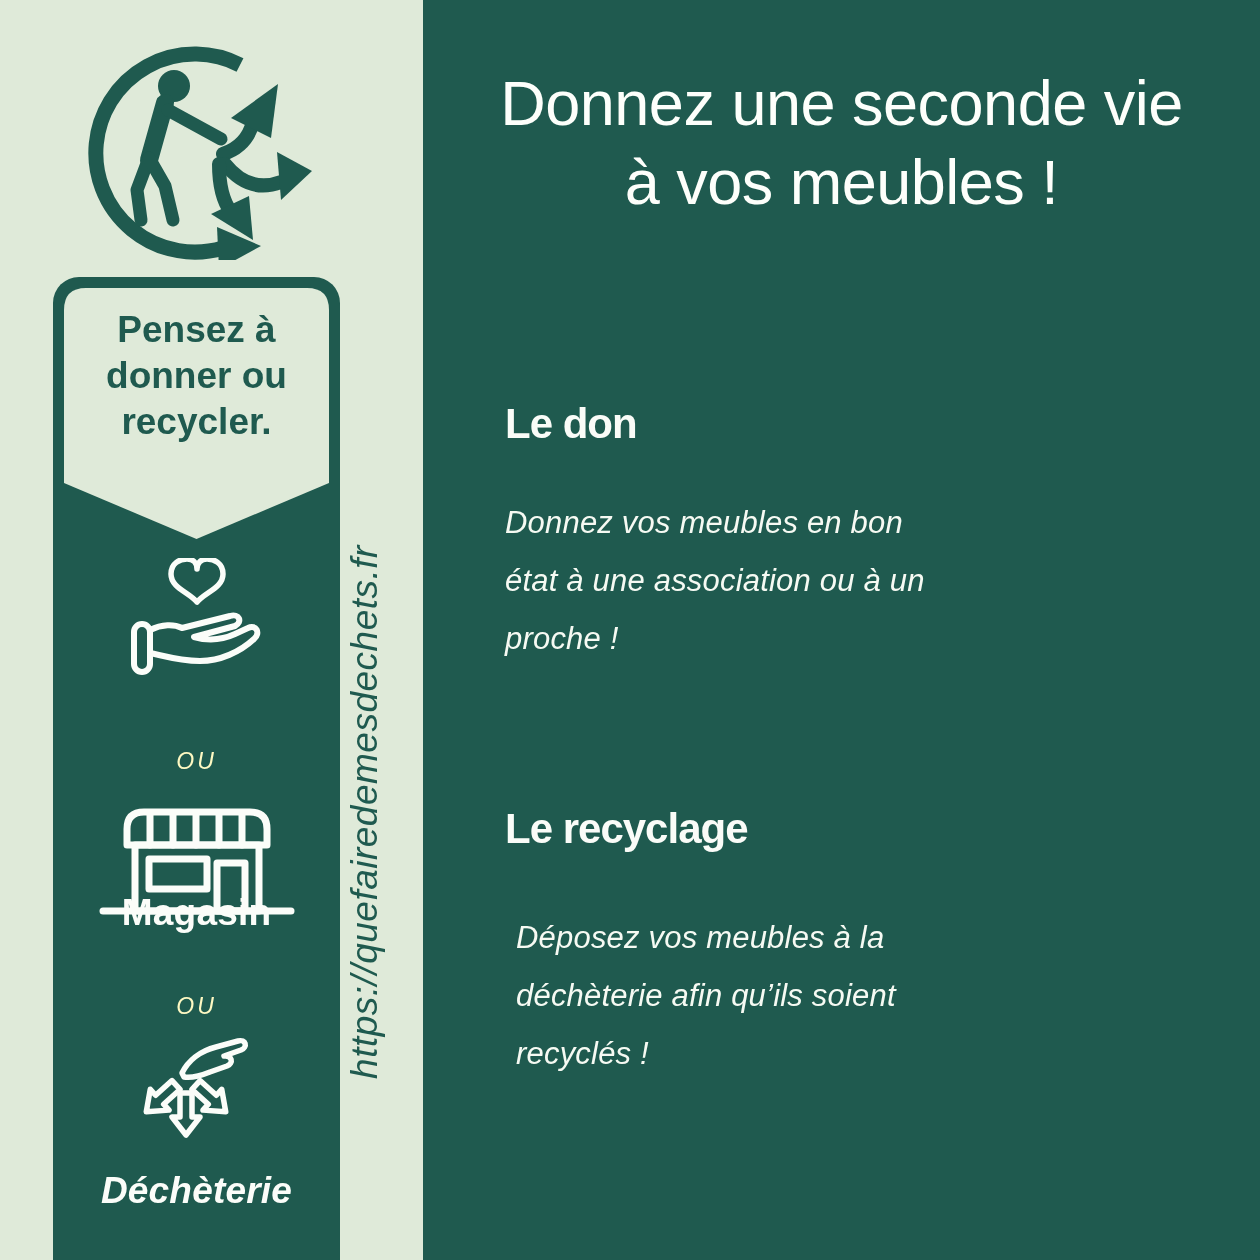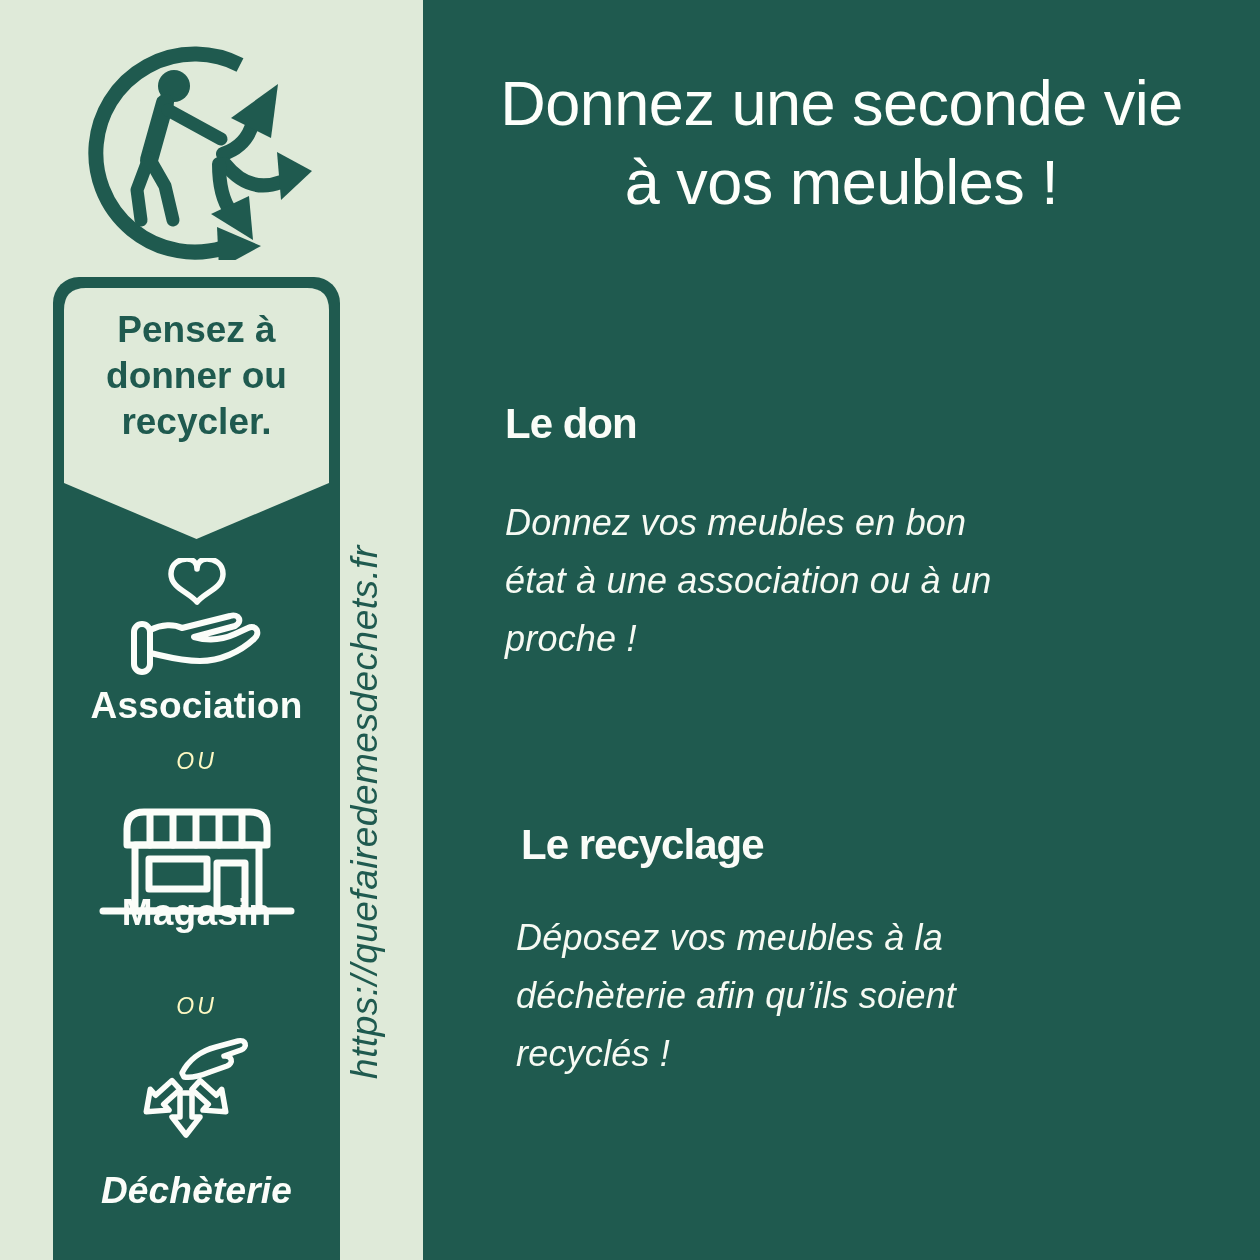--- a/index.html
+++ b/index.html
@@ -14,21 +14,21 @@
     position:absolute;left:423px;top:64px;width:837px;text-align:center;
     color:#FDFFFB;font-weight:400;font-size:63px;line-height:79px;letter-spacing:-0.5px;
   }
   .section-heading{
     position:absolute;left:505px;color:#FAFCF8;font-weight:700;font-size:42px;letter-spacing:-1px;
   }
   .heading-don{top:400px;}
   .heading-recyclage{top:805px;}
   .para{
     position:absolute;left:505px;width:700px;color:#F6FAF3;font-style:italic;
-    font-size:36px;line-height:58px;letter-spacing:0.2px;
+    font-size:31px;line-height:58px;letter-spacing:0.2px;
   }
   .para-don{top:494px;}
   .para-recyclage{top:898px;}
   
   .triman{position:absolute;left:85px;top:40px;width:230px;height:220px;}
   .banner{
     position:absolute;left:53px;top:277px;width:287px;height:1057px;
     background:#1F5A4F;border-radius:26px 26px 58px 14px;
   }
   .pentagon-svg{position:absolute;left:11px;top:11px;width:265px;height:251px;}
@@ -63,21 +63,21 @@
 </head>
 <body>
 
 <div class="right-panel"></div>
 
 <h1 class="title" style="margin:0;">Donnez une seconde vie<br>à vos meubles !</h1>
 
 <h2 class="section-heading heading-don" style="margin:0;">Le don</h2>
 <p class="para para-don" style="margin:0;">Donnez vos meubles en bon<br>état à une association ou à un<br>proche !</p>
 
-<h2 class="section-heading heading-recyclage" style="margin:16px;">Le recyclage</h2>
+<h2 class="section-heading heading-recyclage" style="margin:0;">Le recyclage</h2>
 <p class="para para-recyclage" style="margin:11px;">Déposez vos meubles à la<br>déchèterie afin qu’ils soient<br>recyclés !</p>
 
 <svg class="triman" viewBox="0 0 230 220" aria-hidden="true">
   <g fill="none" stroke="#1F5A4F">
     <path d="M155 25 A99 99 0 1 0 138 208" stroke-width="15"></path>
   </g>
   <g fill="#1F5A4F" stroke="none">
     <polygon points="132,187 176,206 134,229"></polygon>
     <circle cx="89" cy="46" r="16"></circle>
   </g>
@@ -104,21 +104,20 @@
   </svg>
   <div class="pensez-text">Pensez à<br>donner ou<br>recycler.</div>
 
   <svg class="banner-icon icon-association" viewBox="0 0 132 122" aria-hidden="true">
     <g fill="none" stroke="#FBFDF9" stroke-width="6" stroke-linejoin="round" stroke-linecap="round">
       <path d="M66 44 C58 34 40 30 40 16 C40 5 49 1 56 1 C62 1 66 5 66 11 C66 5 70 1 76 1 C83 1 92 5 92 16 C92 30 74 34 66 44 Z" stroke-width="5.5"></path>
       <rect x="3" y="66" width="16" height="48" rx="8"></rect>
       <path d="M19 72 C31 66 43 66 51 70 L99 58 C108 55 112 64 104 68 L63 79 C77 83 91 82 104 76 L117 70 C125 66 130 75 123 81 C109 94 89 103 69 103 C49 103 33 98 19 95 Z"></path>
     </g>
   </svg>
-  <div class="item-label label-association">Association</div>
 
   <div class="ou ou-1">OU</div>
 
   <svg class="banner-icon icon-magasin" viewBox="0 0 196 114" aria-hidden="true">
     <g fill="none" stroke="#FBFDF9" stroke-width="7" stroke-linejoin="round" stroke-linecap="round">
       <path d="M28 40 V24 Q28 7 45 7 H151 Q168 7 168 24 V40 H28 Z"></path>
       <path d="M51 8 V40 M74 8 V40 M97 8 V40 M120 8 V40 M143 8 V40"></path>
       <rect x="36" y="40" width="124" height="66"></rect>
       <rect x="50" y="54" width="58" height="30"></rect>
       <rect x="118" y="58" width="28" height="48"></rect>

